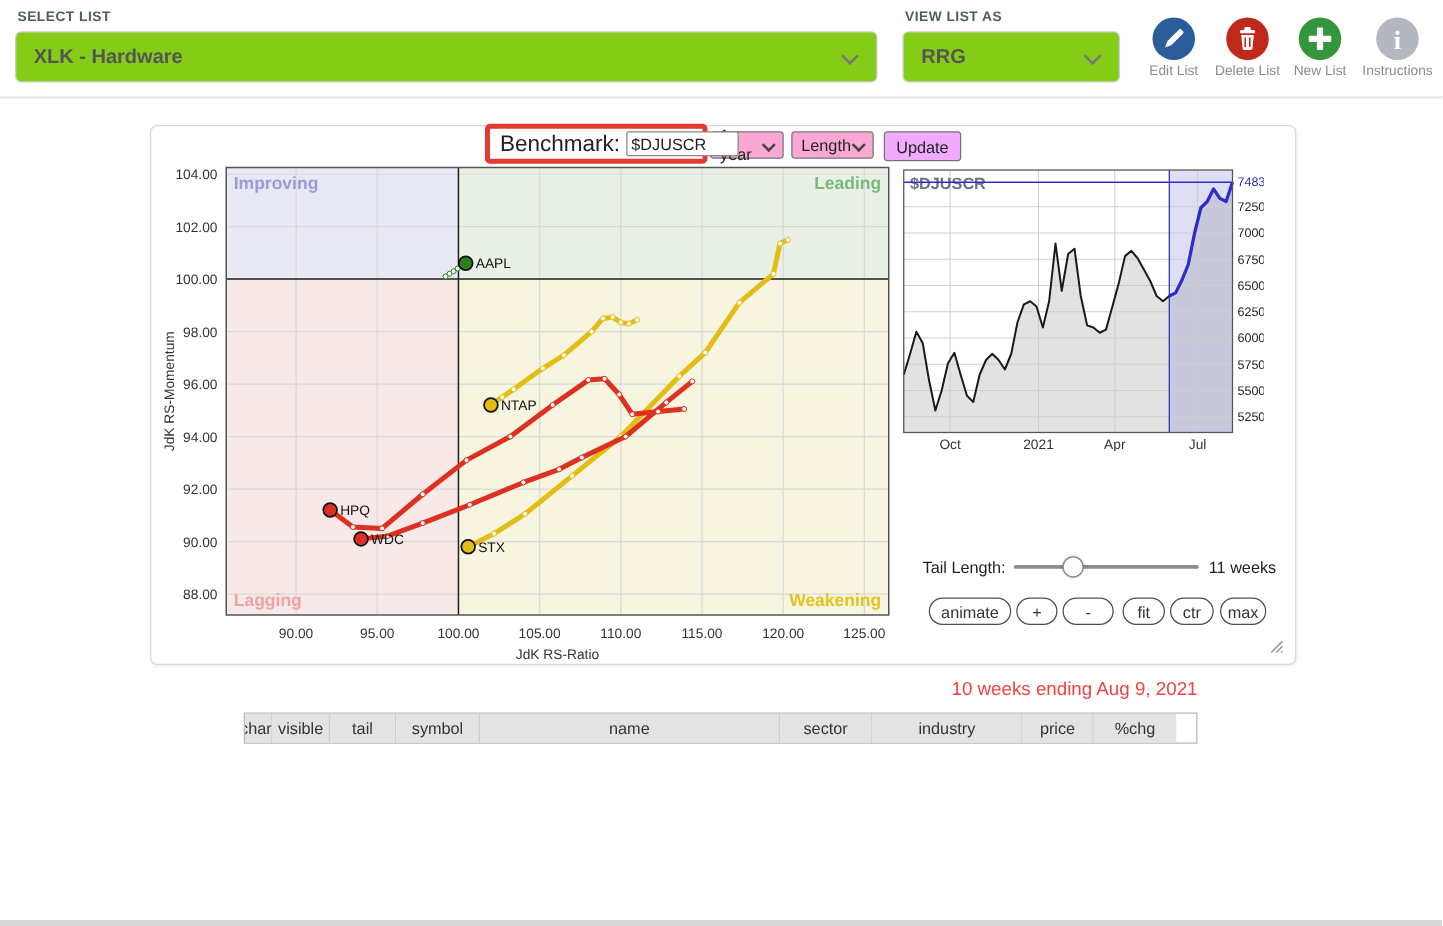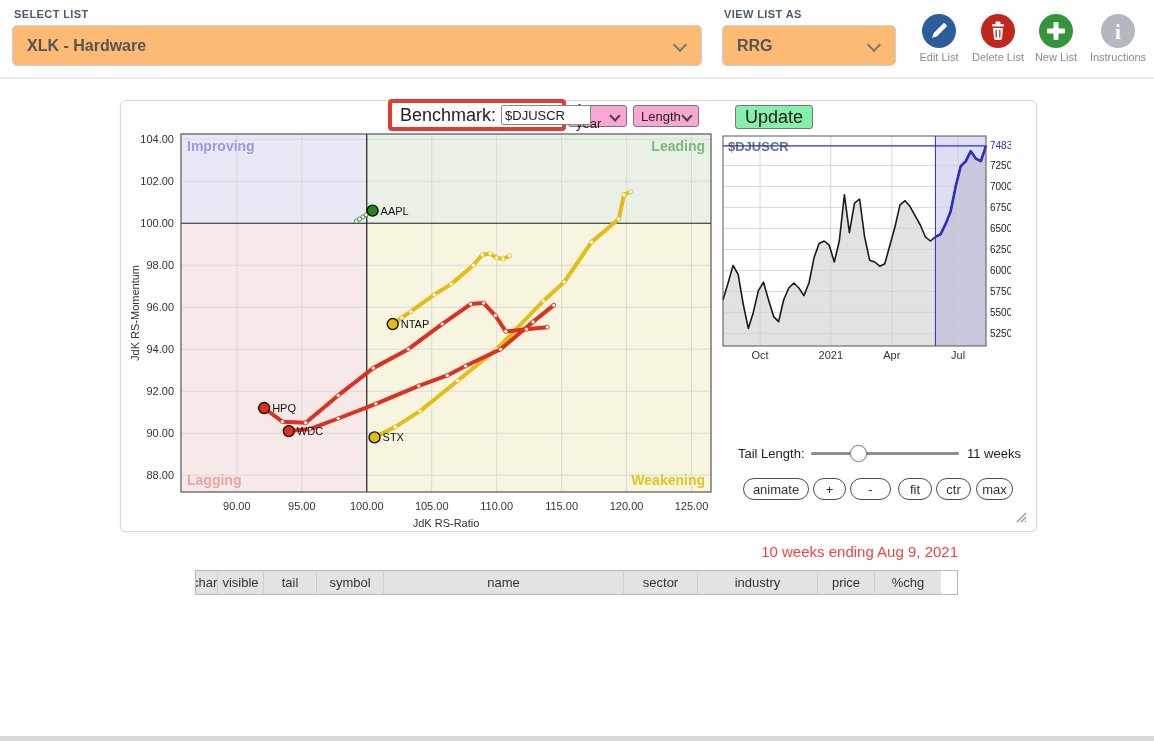--- a/index.html
+++ b/index.html
@@ -1,43 +1,43 @@
 <!DOCTYPE html>
 <html><head>
 <meta charset="utf-8">
 <style>
   html,body{margin:0;padding:0;background:#fff;}
   #app{position:relative;width:1154px;height:741px;background:#fff;overflow:hidden;
        font-family:"Liberation Sans",sans-serif;color:#333;}
   .abs{position:absolute;}
   
   .hdr-label{font-size:11px;font-weight:bold;color:#4e5b6b;letter-spacing:.4px;}
-  .bigselect{border:1px solid #c9ced4;border-radius:5px;background:#fdba74;display:flex;
+  .bigselect{border:1px solid #c9ced4;border-radius:5px;background:#84cc16;display:flex;
              align-items:center;padding:16px 14px;color:#555;font-size:16px;font-weight:600;box-sizing:border-box;cursor:pointer;}
   .chev{width:8px;height:8px;border-right:2px solid #777;border-bottom:2px solid #777;
         transform:rotate(45deg);position:absolute;right:16px;top:14px;}
   .chev-sm{width:6px;height:6px;border-right:2px solid #444;border-bottom:2px solid #444;
         transform:rotate(45deg);position:absolute;right:7px;top:6px;}
   .action{width:64px;text-align:center;cursor:pointer;}
   .action .circle{width:34px;height:34px;border-radius:50%;margin:0 auto;display:flex;align-items:center;justify-content:center;}
   .action .alabel{font-size:11px;color:#8b8b8b;margin-top:3px;white-space:nowrap;}
   .divider{left:0;top:77px;width:1154px;height:2px;background:#e8e8e8;}
   .bottombar{left:0;top:736px;width:1154px;height:5px;background:#d9d9d9;}
   
   .panel{left:120px;top:100px;width:915px;height:430px;border:1px solid #d8d8d8;border-radius:6px;
          background:#fff;box-shadow:0 1px 3px rgba(0,0,0,.07);}
   .hl-box{left:267px;top:-2px;width:178px;height:32px;border:4px solid #e23b30;border-radius:4px;
           display:flex;align-items:center;padding-left:8px;box-sizing:border-box;background:#fff;z-index:5;}
   .bm-label{font-size:18px;color:#222;margin-right:5px;white-space:nowrap;}
   .bm-input{width:82px;height:18px;border:1px solid #888;border-radius:2px;font-size:13px;
             font-family:"Liberation Sans",sans-serif;color:#222;padding:0 3px;}
   .mini-select{height:22px;border:1px solid #767676;border-radius:3px;background:#f9a8d4;font-size:13px;
                color:#222;display:flex;align-items:center;padding:0 20px 0 7px;box-sizing:border-box;cursor:pointer;}
-  .update-btn{height:22px;border:1px solid #767676;border-radius:3px;background:#86efac;font-size:18px;
-              color:#222;display:flex;align-items:center;justify-content:center;padding:0 9px;cursor:pointer;margin-left:28px;}
+  .update-btn{height:22px;border:1px solid #767676;border-radius:3px;background:#f0abfc;font-size:13px;
+              color:#222;display:flex;align-items:center;justify-content:center;padding:0 9px;cursor:pointer;}
   .tail-label,.tail-value{font-size:13px;color:#222;}
   .slider-track{height:3px;background:#8d8d8d;border-radius:2px;cursor:pointer;}
   .slider-handle{width:17px;height:17px;border-radius:50%;background:#fdfdfd;border:1px solid #888;
                  box-sizing:border-box;cursor:pointer;box-shadow:0 0 2px rgba(0,0,0,.3);}
   .pill{height:22px;border:1.5px solid #4d4d4d;border-radius:11px;background:#fff;font-size:13px;color:#333;
         display:flex;align-items:center;justify-content:center;box-sizing:border-box;cursor:pointer;}
   
   .caption{left:195px;top:543px;width:763px;text-align:right;font-size:15px;color:#ef4444;}
   .tbl{left:195px;top:570px;width:763px;border:1px solid #b9b9b9;box-sizing:border-box;font-size:13px;}
   .trow{display:flex;border-top:1px solid #cfcfcf;}

